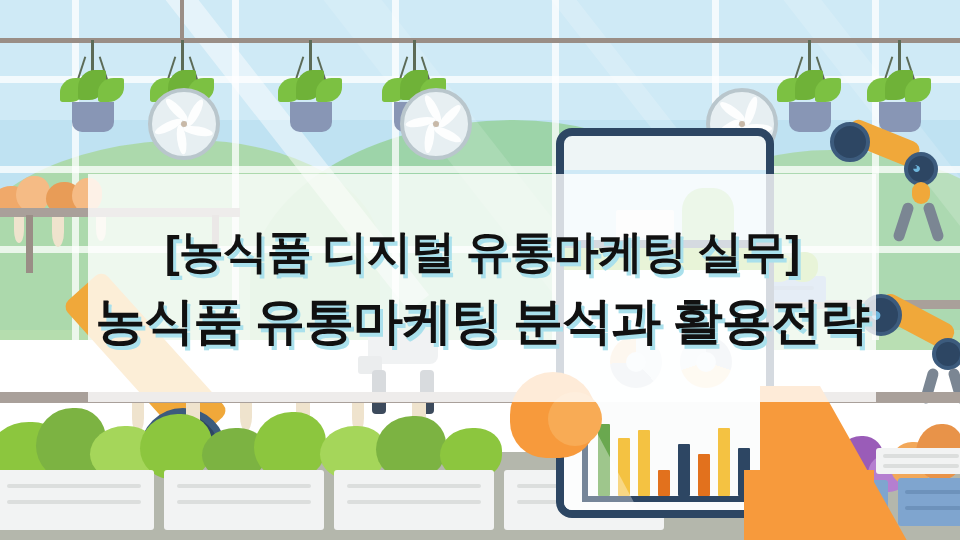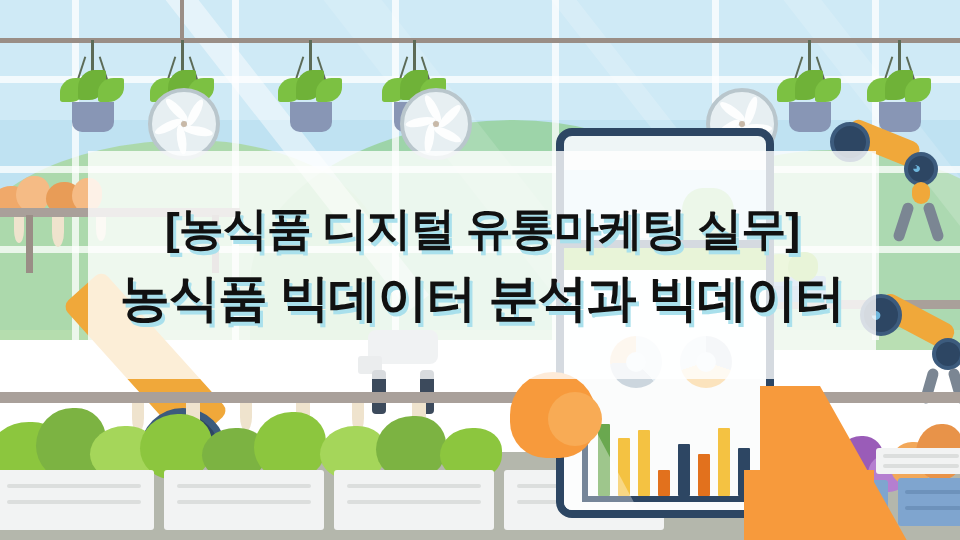--- a/index.html
+++ b/index.html
@@ -95,21 +95,21 @@
   .axis-y { position:absolute; left:0; bottom:0; width:6px; height:100px;
         background:#2d4663; }
   .axis-x { position:absolute; left:0; bottom:0; height:6px; width:176px;
         background:#2d4663; }
   .bar { position:absolute; bottom:6px; width:12px; border-radius:1px; }
 
   
   .hand { position:absolute; background:#f79a3c; }
 
   
-  #title-panel { position:absolute; left:88px; top:151px; width:788px; height:228px;
+  #title-panel { position:absolute; left:88px; top:174px; width:788px; height:228px;
         background:rgba(255,255,255,.80); }
   #title-lines { position:absolute; left:0; top:0; width:100%; height:100%;
         display:flex; flex-direction:column; align-items:center;
         justify-content:center; gap:6px; }
   .tline { color:#111; font-weight:bold; white-space:nowrap;
         font-family:"Liberation Sans","DejaVu Sans",sans-serif;
         text-shadow: 3px 4px 0 #a9e0ec; letter-spacing:-1px; }
   .tline.l1 { font-size:45px; }
   .tline.l2 { font-size:50px; }
 </style>
@@ -377,17 +377,17 @@
 
   <div class="hand" style="left:510px;top:372px;width:86px;height:86px;border-radius:50% 50% 42% 42%;"></div>
   <div class="hand" style="left:548px;top:392px;width:54px;height:54px;border-radius:50%;background:#f8ab55;"></div>
   <div class="hand" style="left:760px;top:386px;width:150px;height:160px;
               clip-path:polygon(0 0, 40% 0, 100% 100%, 0 100%);"></div>
   <div class="hand" style="left:744px;top:470px;width:130px;height:70px;"></div>
 
   <div id="title-panel">
     <div id="title-lines">
       <div class="tline l1">[농식품 디지털 유통마케팅 실무]</div>
-      <div class="tline l2">농식품 빅데이터 분석과 빅데이터</div>
+      <div class="tline l2">농식품 유통마케팅 분석과 활용전략</div>
     </div>
   </div>
 
 </div>
 
 </body></html>

